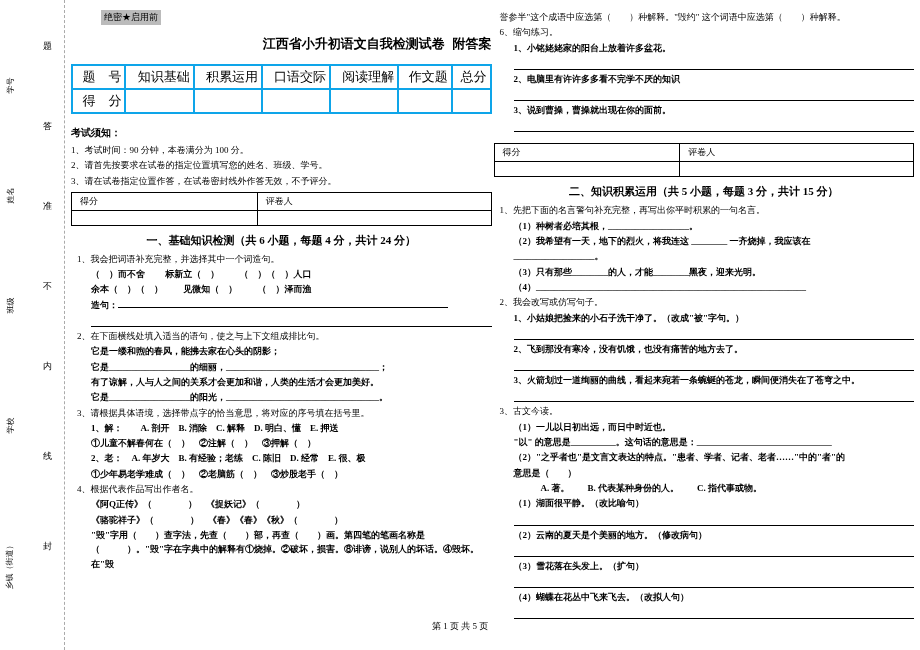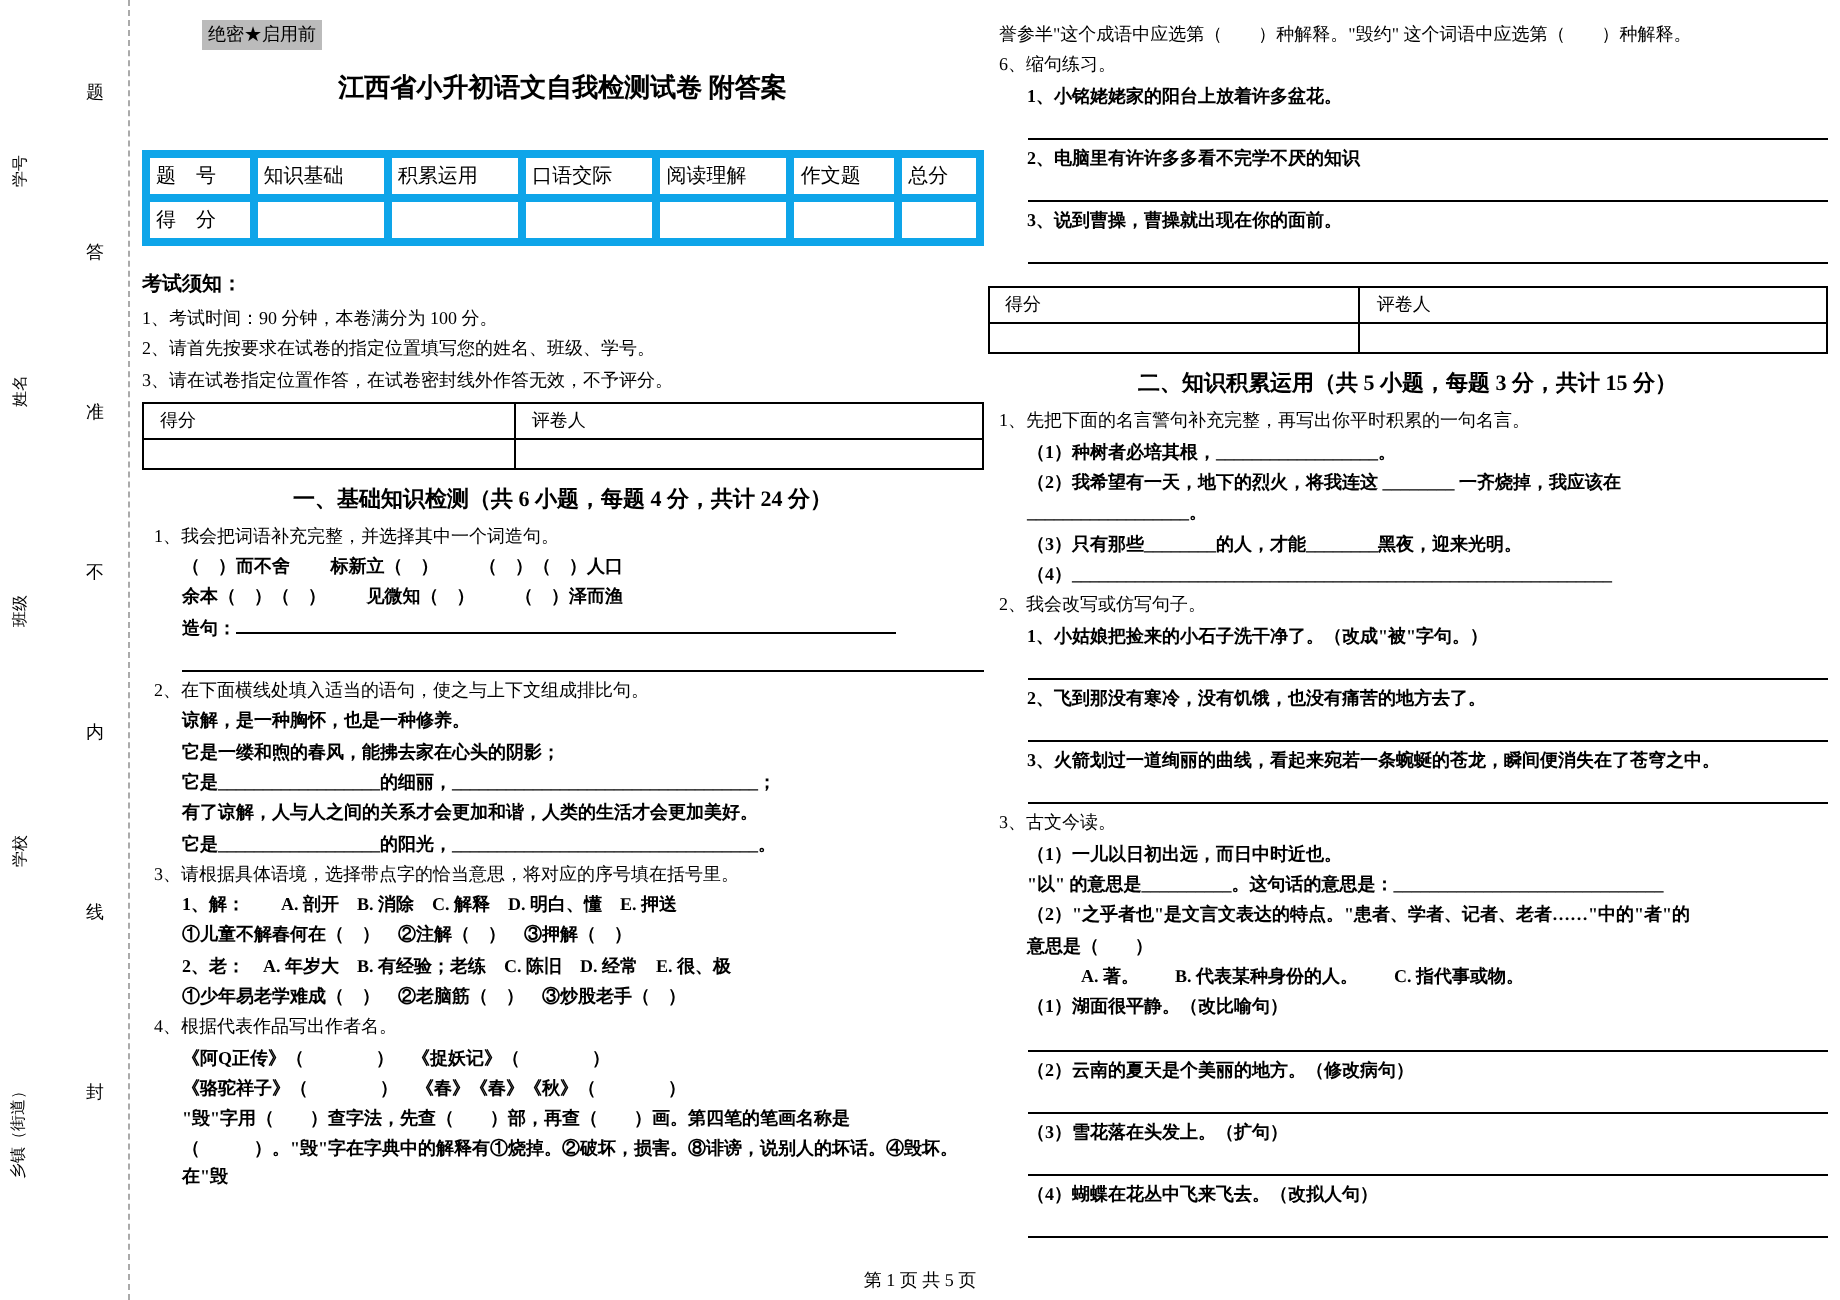--- a/index.html
+++ b/index.html
@@ -36,35 +36,36 @@
       flex-direction: column;
     }
     .secret {
       background: #bbb;
       display: inline-block;
       padding: 1px 3px;
       font-size: 9px;
       margin-bottom: 6px;
     }
     .title {
-      text-align: center;
+      text-align: right;
       font-size: 13px;
       font-weight: bold;
-      margin: 4px 0 22px 0;
+      margin: 4px 0 11px 0;
+      font-family: Liberation Mono, monospace;
     }
     table.score {
       border-collapse: collapse;
       width: 100%;
       margin-bottom: 8px;
     }
     table.score td, table.score th {
-      border: 4px solid #0ea5e9;
+      border: 2px solid #0ea5e9;
       padding: 2px 3px;
-      font-size: 10px;
-      text-align: left;
+      font-size: 13px;
+      text-align: right;
     }
     .section-heading {
       font-weight: bold;
       font-size: 10px;
       margin: 4px 0 3px 0;
     }
     .instruction-list {
       font-size: 9px;
       line-height: 1.7;
     }
@@ -100,21 +101,21 @@
       width: 330px;
       height: 10px;
     }
     .full-underline {
       border-bottom: 1px solid #000;
       height: 12px;
       margin: 2px 0 2px 20px;
     }
     .footer {
       position: absolute;
-      bottom: 3px;
+      bottom: 17px;
       width: 100%;
       text-align: center;
       font-size: 9px;
     }
     .margin-rotate {
       position: absolute;
       font-size: 8px;
       transform: rotate(-90deg);
       transform-origin: center;
       white-space: nowrap;
@@ -199,21 +200,20 @@
       </div>
       <div class="q-indent">
         <span>余本（　）（　）</span>　　
         <span>见微知（　）</span>　　
         <span>（　）泽而渔</span>
       </div>
       <div class="q-indent"><span>造句：</span><span class="long-underline"></span></div>
       <div class="full-underline"></div>
 
       <div class="qline">2、在下面横线处填入适当的语句，使之与上下文组成排比句。</div>
-      <div class="q-indent">谅解，是一种胸怀，也是一种修养。</div>
       <div class="q-indent">它是一缕和煦的春风，能拂去家在心头的阴影；</div>
       <div class="q-indent">它是__________________的细丽，__________________________________；</div>
       <div class="q-indent">有了谅解，人与人之间的关系才会更加和谐，人类的生活才会更加美好。</div>
       <div class="q-indent">它是__________________的阳光，__________________________________。</div>
 
       <div class="qline">3、请根据具体语境，选择带点字的恰当意思，将对应的序号填在括号里。</div>
       <div class="q-indent">1、解：　　A. 剖开　B. 消除　C. 解释　D. 明白、懂　E. 押送</div>
       <div class="q-indent">①儿童不解春何在（　）　②注解（　）　③押解（　）</div>
       <div class="q-indent">2、老：　A. 年岁大　B. 有经验；老练　C. 陈旧　D. 经常　E. 很、极</div>
       <div class="q-indent">①少年易老学难成（　）　②老脑筋（　）　③炒股老手（　）</div>

